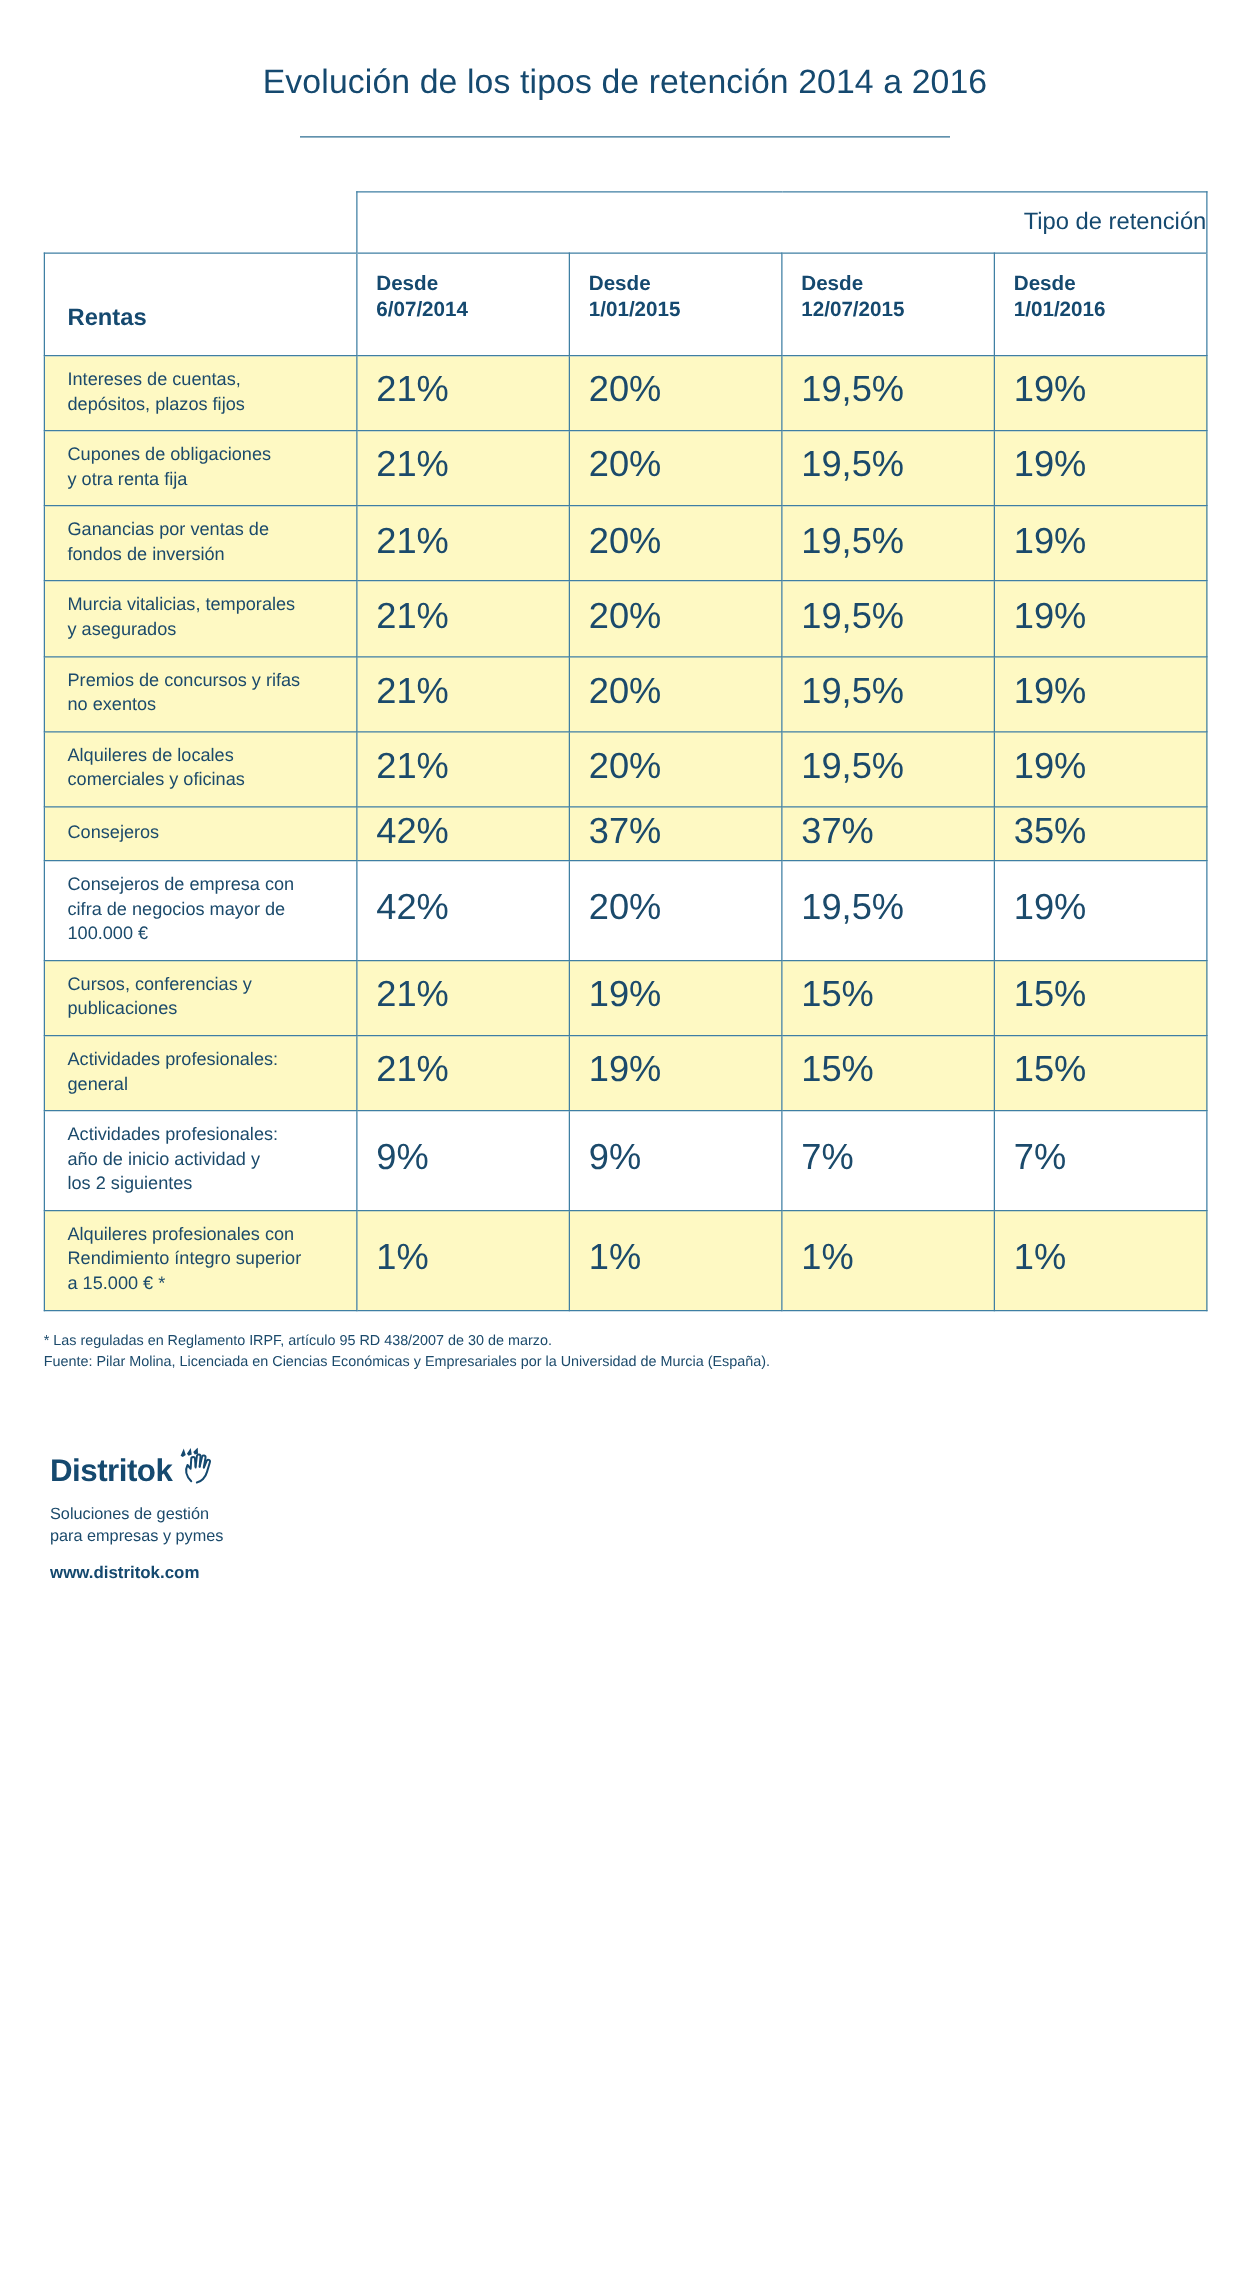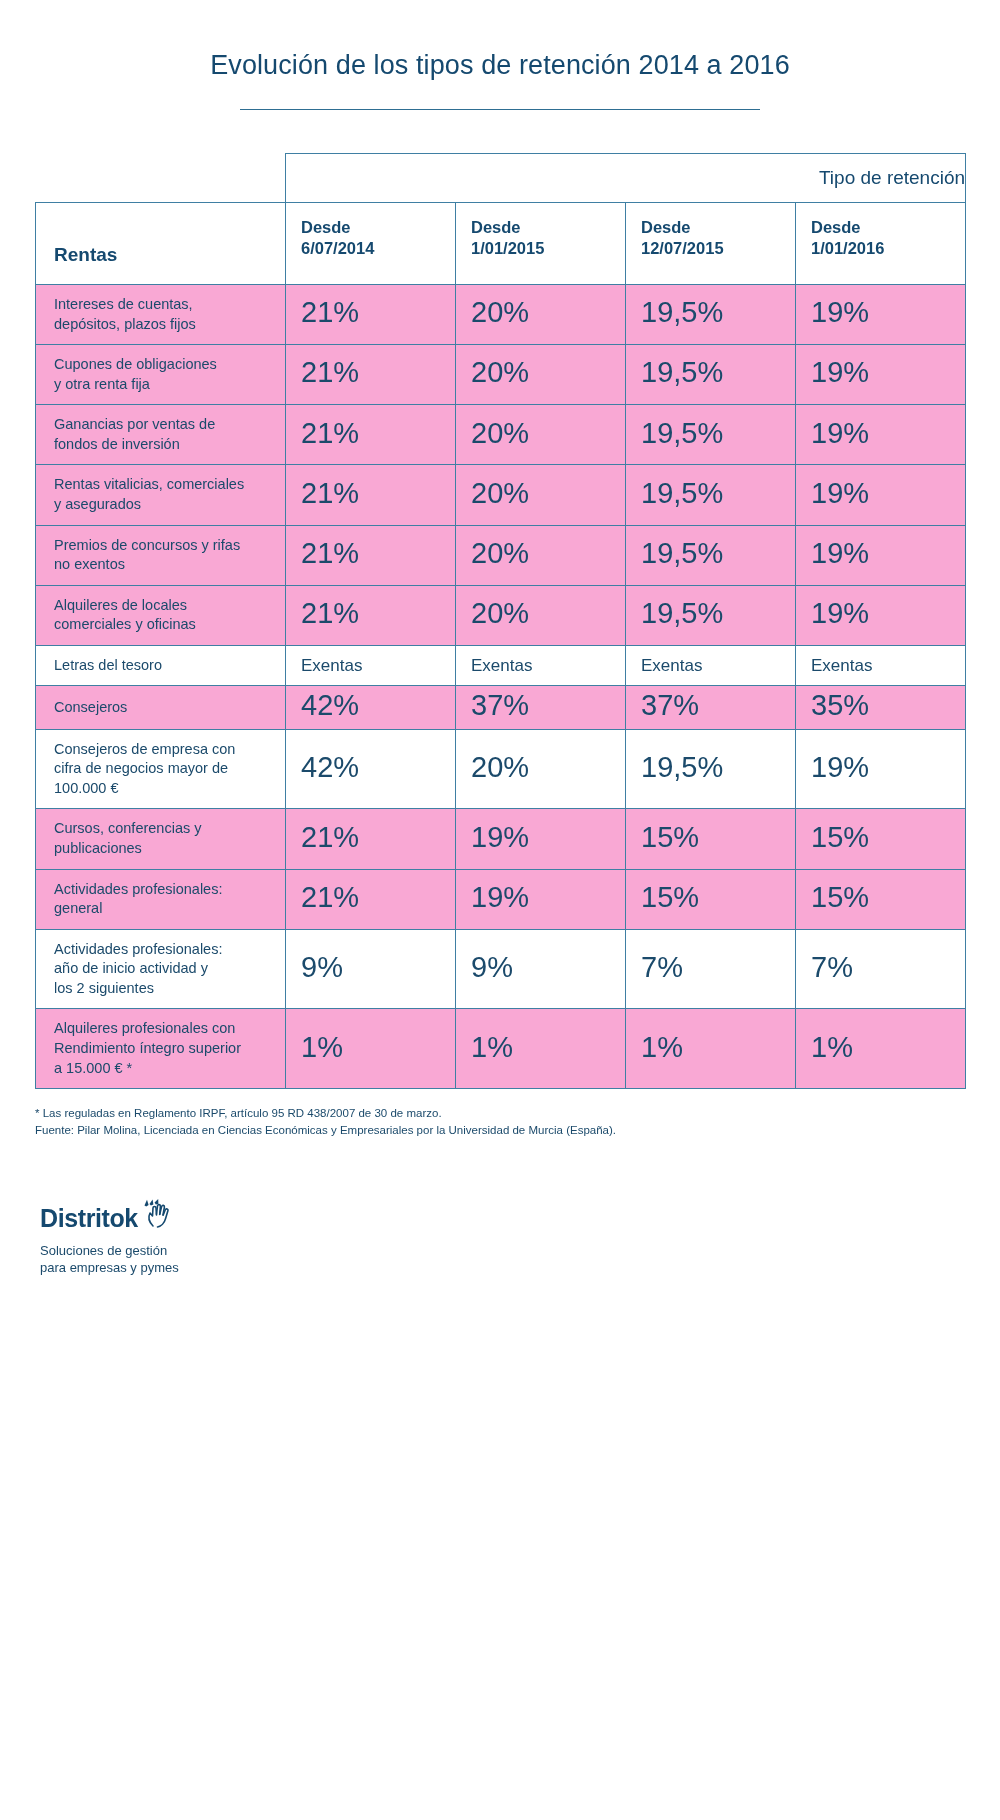--- a/index.html
+++ b/index.html
@@ -92,21 +92,21 @@
   .hdr-date {
     font-size: 16.5px;
     line-height: 1.28;
     color: #15496f;
     padding: 0 0 0 15px;
     vertical-align: top;
     padding-top: 14px;
   }
 
   
-  tr.band-blue > td { background: #f9a8d4; }
+  tr.band-blue > td { background: #fef9c3; }
   tr.band-white > td { background: #ffffff; }
 
   td.rowlabel {
     font-size: 14.5px;
     line-height: 1.35;
     color: #1b4a6b;
     padding: 10px 12px 10px 18px;
     text-align: left;
   }
   td.value {
@@ -236,21 +236,21 @@
               <div>Ganancias por ventas de</div>
               <div>fondos de inversión</div>
             </td>
             <td class="cell value">21%</td>
             <td class="cell value">20%</td>
             <td class="cell value">19,5%</td>
             <td class="cell value">19%</td>
           </tr>
           <tr class="band-blue">
             <td class="cell rowlabel">
-              <div>Rentas vitalicias, comerciales</div>
+              <div>Murcia vitalicias, temporales</div>
               <div>y asegurados</div>
             </td>
             <td class="cell value">21%</td>
             <td class="cell value">20%</td>
             <td class="cell value">19,5%</td>
             <td class="cell value">19%</td>
           </tr>
           <tr class="band-blue">
             <td class="cell rowlabel">
               <div>Premios de concursos y rifas</div>
@@ -263,29 +263,20 @@
           </tr>
           <tr class="band-blue">
             <td class="cell rowlabel">
               <div>Alquileres de locales</div>
               <div>comerciales y oficinas</div>
             </td>
             <td class="cell value">21%</td>
             <td class="cell value">20%</td>
             <td class="cell value">19,5%</td>
             <td class="cell value">19%</td>
-          </tr>
-          <tr class="band-white">
-            <td class="cell rowlabel">
-              <div>Letras del tesoro</div>
-            </td>
-            <td class="cell value small">Exentas</td>
-            <td class="cell value small">Exentas</td>
-            <td class="cell value small">Exentas</td>
-            <td class="cell value small">Exentas</td>
           </tr>
           <tr class="band-blue">
             <td class="cell rowlabel">
               <div>Consejeros</div>
             </td>
             <td class="cell value">42%</td>
             <td class="cell value">37%</td>
             <td class="cell value">37%</td>
             <td class="cell value">35%</td>
           </tr>
@@ -367,15 +358,16 @@
             <path d="M8.5 5.0 L 11.6 0.4 L 12.4 5.6 L 9.9 6.6 Z"></path>
             <path d="M13.6 3.6 L 17.2 0.0 L 17.4 5.0 L 14.8 5.6 Z"></path>
           </g>
         </svg>
       </span>
     </div>
     <div class="brand-tag">
       <div>Soluciones de gestión</div>
       <div>para empresas y pymes</div>
     </div>
+    <div class="brand-url">www.distritok.com</div>
   </div>
 
 </div>
 
 </body></html>

